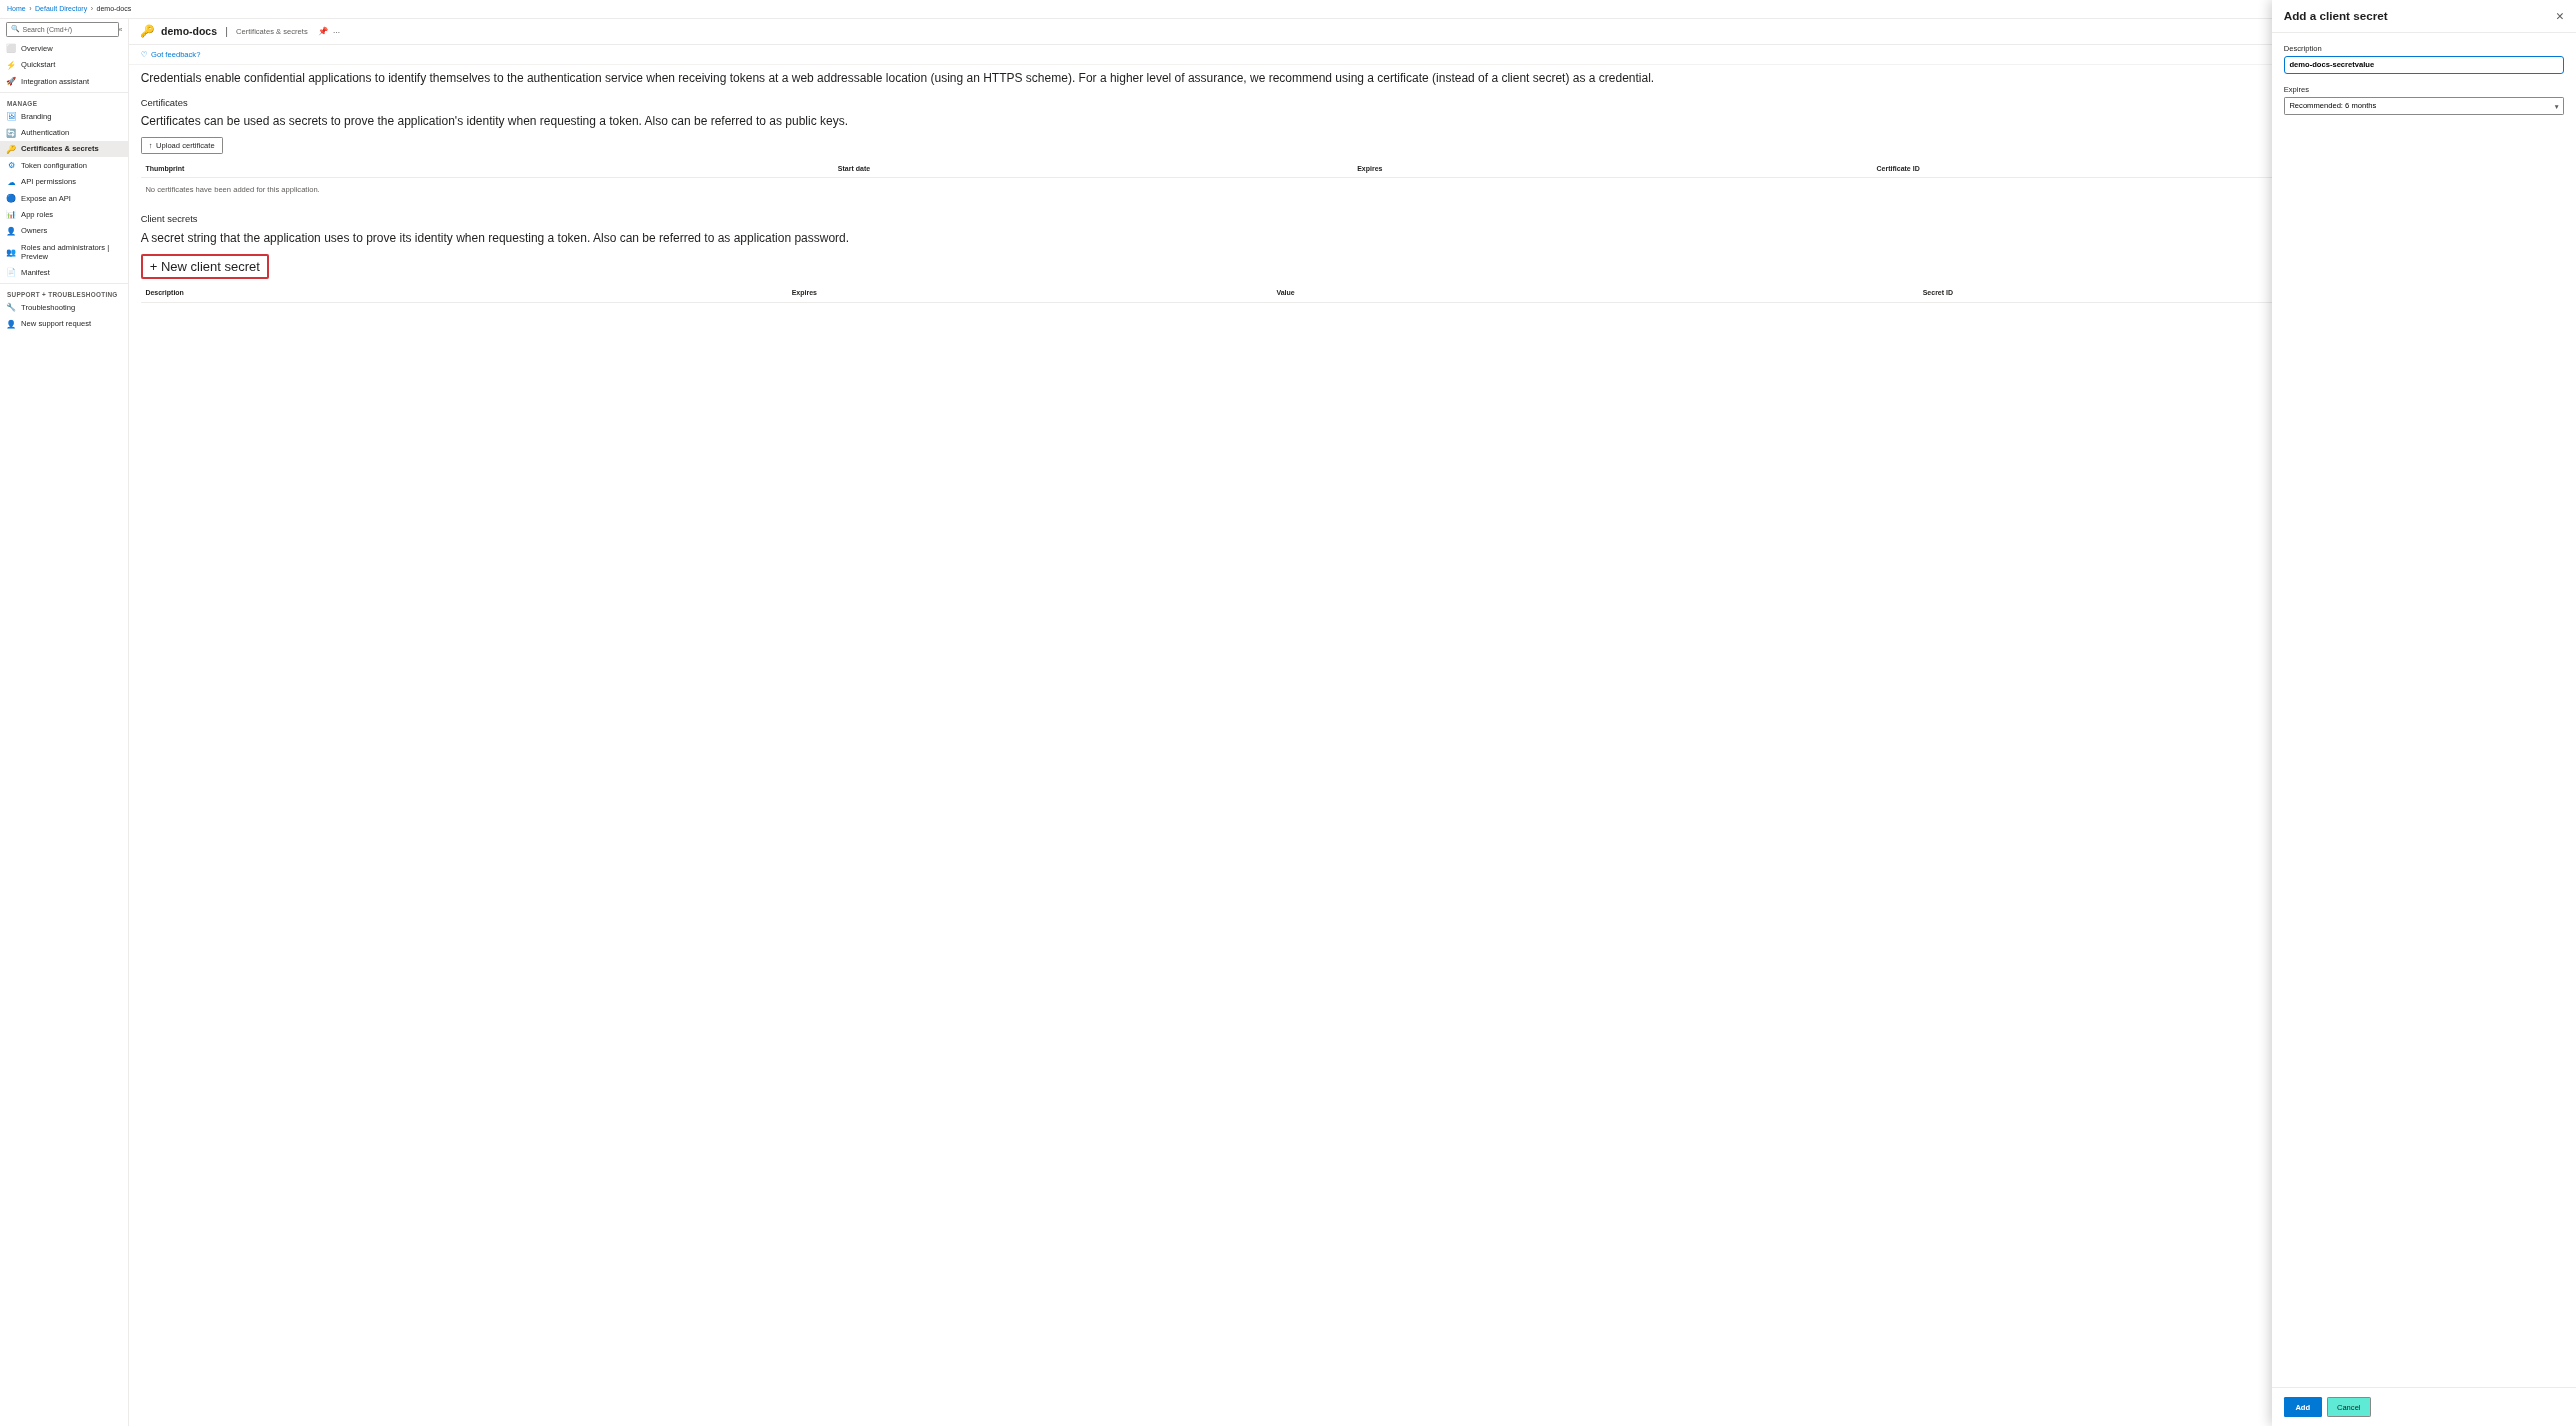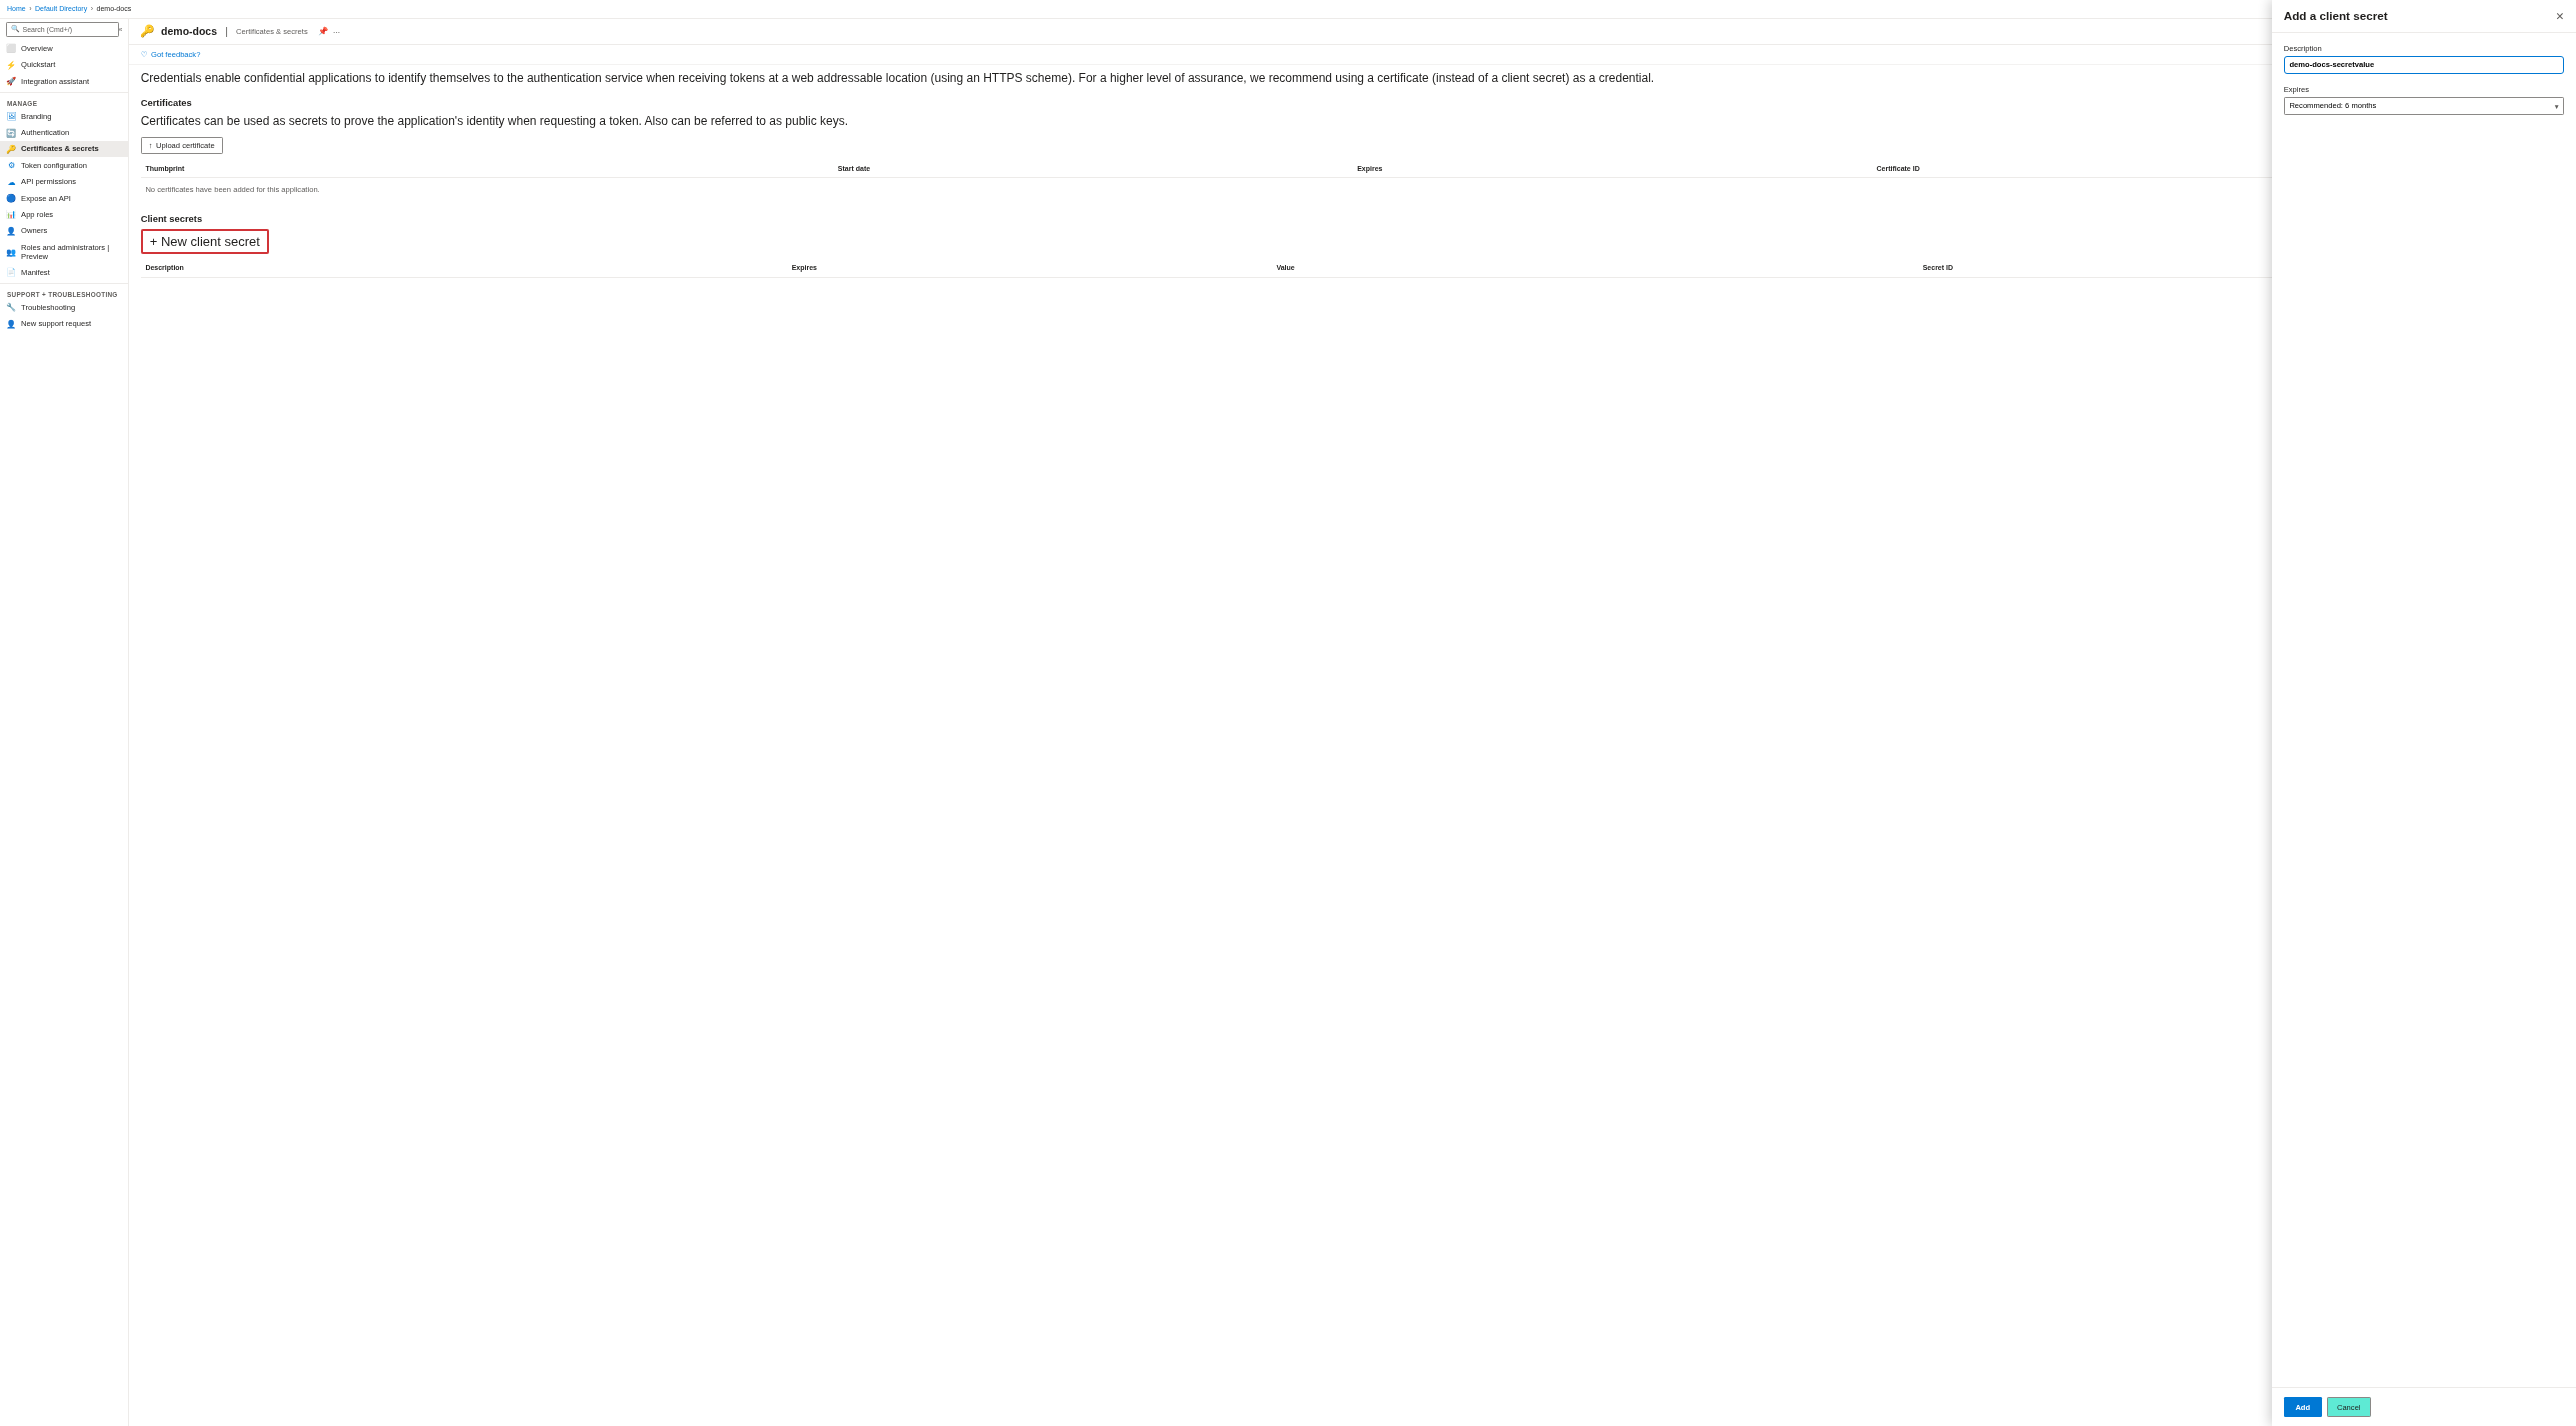--- a/index.html
+++ b/index.html
@@ -40,21 +40,21 @@
     .heading-more { color: #605e5c; cursor: pointer; font-size: 8.2px; }
 
     
     .feedback-bar { padding: 4.7px 11.7px; display: flex; align-items: center; gap: 3.5px; border-bottom: 0.6px solid #f3f2f1; color: #0078d4; font-size: 7.6px; cursor: pointer; }
 
     
     .description-text { padding: 4.7px 11.7px 9.4px; color: #201f1e; font-size: 12px; line-height: 1.5; }
 
     
     .section { padding: 0 11.7px 11.7px; }
-    .section-title { font-size: 9.4px; font-weight: 700; margin-bottom: 4.7px; color: #201f1e; }
+    .section-title { font-size: 9.4px; font-weight: 400; margin-bottom: 4.7px; color: #201f1e; }
     .section-desc { font-size: 12px; color: #201f1e; margin-bottom: 7px; line-height: 1.5; }
 
     
     .btn-outline { border: 0.6px solid #8a8886; background: #fff; padding: 2.9px 7px; border-radius: 1.2px; cursor: pointer; font-size: 7.6px; display: inline-flex; align-items: center; gap: 3.5px; color: #201f1e; }
     .btn-primary-new { border: 0.6px solid #d13438; background: #fff; padding: 2.9px 7px; border-radius: 0; cursor: pointer; font-size: 13px; display: inline-flex; align-items: center; gap: 3.5px; color: #201f1e; }
     .new-secret-btn-wrapper { display: inline-block; border: 1.2px solid #d13438; border-radius: 1.2px; }
 
     
     .table-container { margin-top: 4.7px; }
     .table-header { display: grid; border-bottom: 0.6px solid #edebe9; padding: 3.5px 0; }
@@ -228,20 +228,21 @@
           <div class="table-header-cell">Start date</div>
           <div class="table-header-cell">Expires</div>
           <div class="table-header-cell">Certificate ID</div>
         </div>
         <div class="table-empty">No certificates have been added for this application.</div>
       </div>
     </div>
 
     <div class="section">
       <div class="section-title">Client secrets</div>
+      <div class="section-desc">A secret string that the application uses to prove its identity when requesting a token. Also can be referred to as application password.</div>
 
       <div class="new-secret-btn-wrapper">
         <button class="btn-primary-new">
           <span>+ New client secret</span>
         </button>
       </div>
 
       <div class="table-container">
         <div class="table-header secrets-table-header">
           <div class="table-header-cell">Description</div>

